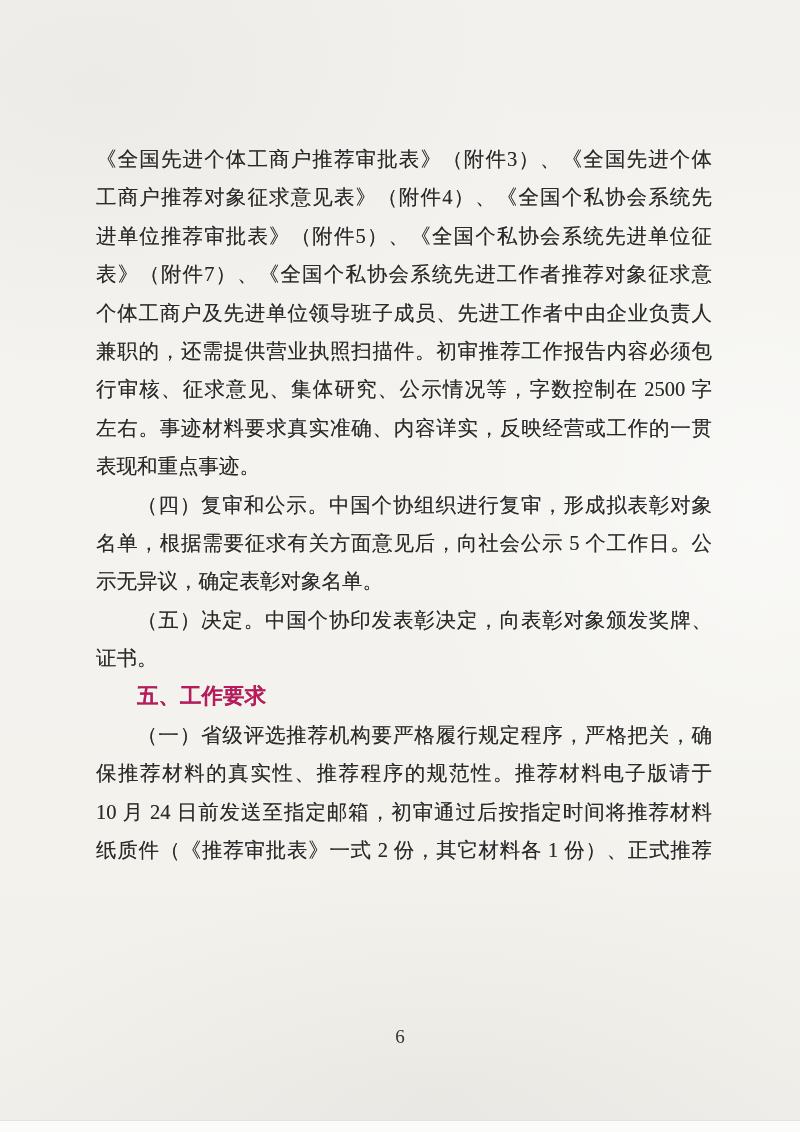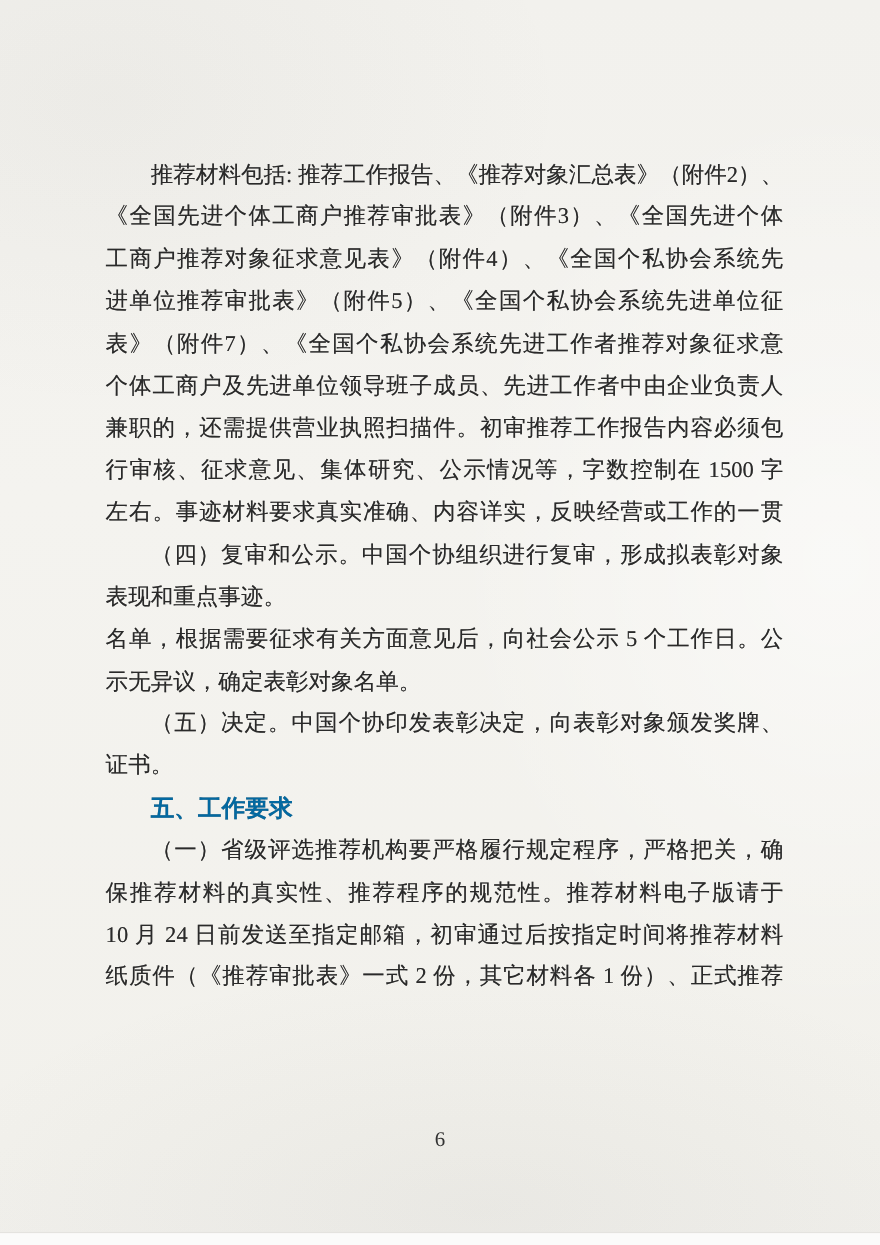--- a/index.html
+++ b/index.html
@@ -54,50 +54,49 @@
   .line.end {
     text-align: left;
   }
   .line.indent {
     text-indent: 41px;
   }
   .line.heading {
     font-family: "Liberation Sans", "DejaVu Sans", sans-serif;
     font-weight: 700;
     font-size: 21.5px;
-    color: #0369a1;
+    color: #be185d;
   }
   .pagenum {
     position: absolute;
     top: 1026px;
     left: 0;
     right: 0;
     text-align: center;
     font-size: 19px;
     color: #333;
     font-family: "Liberation Serif", "DejaVu Serif", serif;
   }
 </style>
 </head>
 <body>
 
 <div class="paper"></div>
 
 <div class="textblock" id="textblock">
-    <div class="line indent full">推荐材料包括: 推荐工作报告、《推荐对象汇总表》（附件2）、</div>
     <div class="line full">《全国先进个体工商户推荐审批表》（附件3）、《全国先进个体</div>
     <div class="line full">工商户推荐对象征求意见表》（附件4）、《全国个私协会系统先</div>
     <div class="line full">进单位推荐审批表》（附件5）、《全国个私协会系统先进单位征</div>
     <div class="line full">表》（附件7）、《全国个私协会系统先进工作者推荐对象征求意</div>
     <div class="line full">个体工商户及先进单位领导班子成员、先进工作者中由企业负责人</div>
     <div class="line full">兼职的，还需提供营业执照扫描件。初审推荐工作报告内容必须包</div>
-    <div class="line full">行审核、征求意见、集体研究、公示情况等，字数控制在 1500 字</div>
+    <div class="line full">行审核、征求意见、集体研究、公示情况等，字数控制在 2500 字</div>
     <div class="line full">左右。事迹材料要求真实准确、内容详实，反映经营或工作的一贯</div>
+    <div class="line end">表现和重点事迹。</div>
     <div class="line indent full">（四）复审和公示。中国个协组织进行复审，形成拟表彰对象</div>
-    <div class="line end">表现和重点事迹。</div>
     <div class="line full">名单，根据需要征求有关方面意见后，向社会公示 5 个工作日。公</div>
     <div class="line end">示无异议，确定表彰对象名单。</div>
     <div class="line indent full">（五）决定。中国个协印发表彰决定，向表彰对象颁发奖牌、</div>
     <div class="line end">证书。</div>
     <div class="line indent heading end">五、工作要求</div>
     <div class="line indent full">（一）省级评选推荐机构要严格履行规定程序，严格把关，确</div>
     <div class="line full">保推荐材料的真实性、推荐程序的规范性。推荐材料电子版请于</div>
     <div class="line full">10 月 24 日前发送至指定邮箱，初审通过后按指定时间将推荐材料</div>
     <div class="line full">纸质件（《推荐审批表》一式 2 份，其它材料各 1 份）、正式推荐</div>
   </div>

